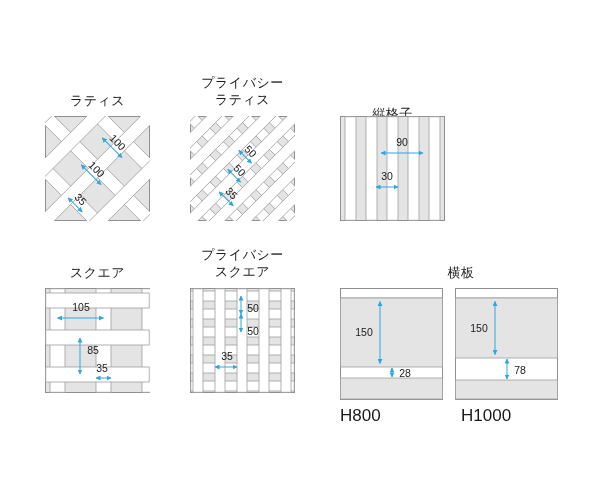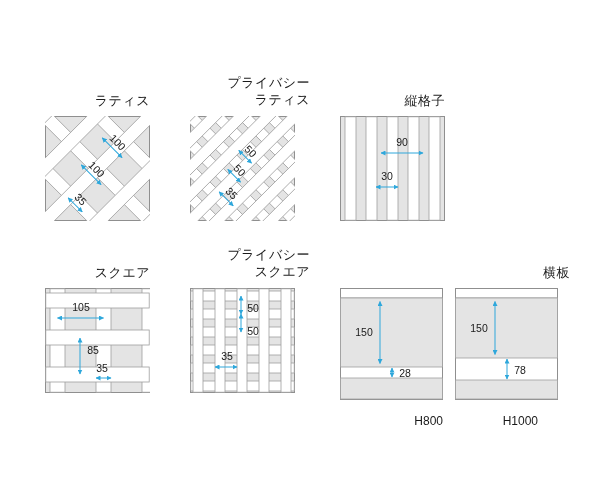--- a/index.html
+++ b/index.html
@@ -1,45 +1,45 @@
 <!DOCTYPE html>
 <html><head>
 <meta charset="utf-8">
 <style>
   html,body { margin:0; padding:0; background:#ffffff; }
   .canvas {
     position:relative; width:600px; height:500px; background:#ffffff;
     font-family:"Liberation Sans", sans-serif; overflow:hidden;
   }
   .title {
-    position:absolute; font-size:13px; color:#1a1a1a; text-align:right;
+    position:absolute; font-size:13px; color:#1a1a1a; text-align:center;
     line-height:17px; letter-spacing:0.5px;
   }
   .hlabel {
-    position:absolute; font-size:12px; color:#1a1a1a; text-align:right;margin-top:8px;
+    position:absolute; font-size:17px; color:#1a1a1a; text-align:left;
   }
   svg.panel { position:absolute; display:block; }
   svg text {
     font-family:"Liberation Sans", sans-serif;
     font-size:10.5px; fill:#1a1a1a;
   }
 </style>
 </head>
 <body>
 
 <div class="canvas">
 
   <div class="title" style="left:45px; top:92px; width:105px;">ラティス</div>
 
   <div class="title" style="left:175px; top:74px; width:135px;">
     <div>プライバシー</div>
     <div>ラティス</div>
   </div>
 
-  <div class="title" style="left:340px; top:92px; width:105px;">縦格子</div>
+  <div class="title" style="left:340px; top:105px; width:105px;">縦格子</div>
 
   <div class="title" style="left:45px; top:264px; width:105px;">スクエア</div>
 
   <div class="title" style="left:175px; top:246px; width:135px;">
     <div>プライバシー</div>
     <div>スクエア</div>
   </div>
 
   <div class="title" style="left:352px; top:264px; width:218px;">横板</div>
 
@@ -254,15 +254,15 @@
       <line x1="40" y1="13.5" x2="40" y2="66.5" stroke="#2ea7db" marker-start="url(#ah7)" marker-end="url(#ah7)"></line>
       <text x="24" y="44" text-anchor="middle">150</text>
     </g>
     <g>
       <line x1="52" y1="71" x2="52" y2="91" stroke="#2ea7db" marker-start="url(#ah7)" marker-end="url(#ah7)"></line>
       <text x="65" y="86" text-anchor="middle">78</text>
     </g>
   </svg>
 
   <div class="hlabel" style="left:340px; top:406px; width:103px;">H800</div>
-  <div class="hlabel" style="left:435px; top:406px; width:103px;">H1000</div>
+  <div class="hlabel" style="left:461px; top:406px; width:103px;">H1000</div>
 
 </div>
 
 </body></html>

